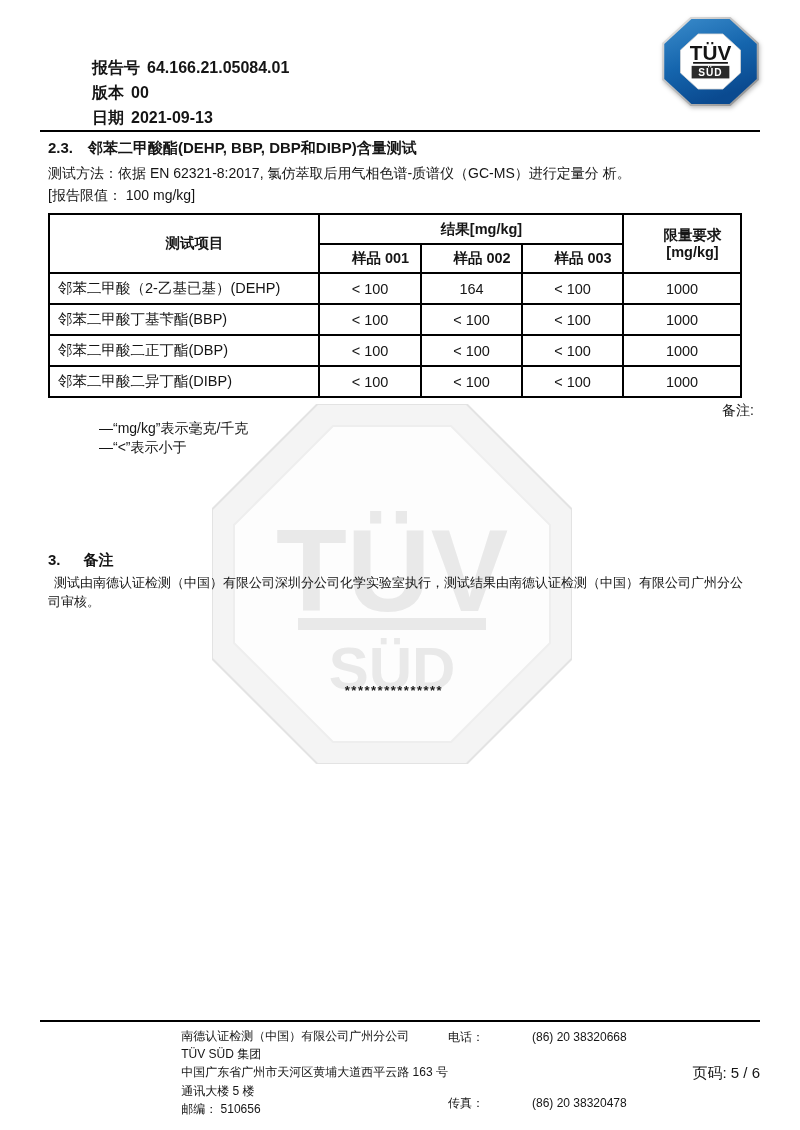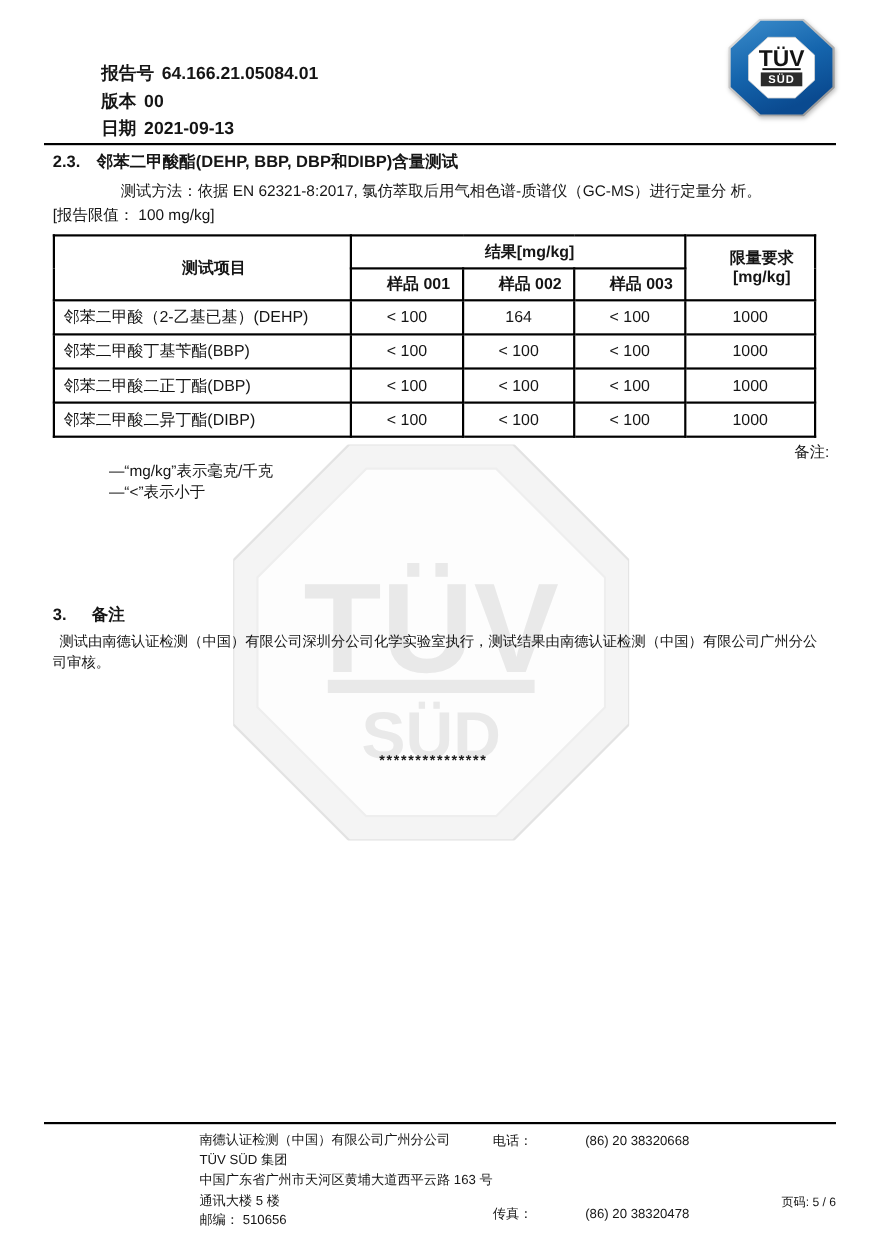--- a/index.html
+++ b/index.html
@@ -12,21 +12,21 @@
   
   .header-block{position:absolute;left:48px;top:55px;z-index:2;font-weight:bold;font-size:16px;line-height:25px;white-space:nowrap;margin-left:44px;}
   .header-line span{display:inline;}
   .header-line .hv{margin-left:7px;}
   .logo{position:absolute;left:662px;top:17px;z-index:2;filter:drop-shadow(1px 2px 2px rgba(0,0,0,0.25));}
   .rule-top{position:absolute;left:40px;top:130px;width:720px;height:2px;background:#000;z-index:2;}
   
   .content{position:absolute;left:48px;top:138px;width:706px;z-index:1;}
   .sec-title{font-size:15px;font-weight:bold;line-height:20px;margin:0;}
   .sec-num{margin-right:15px;}
-  .method{font-size:14px;line-height:20px;margin-top:5px;text-align:center;}
+  .method{font-size:14px;line-height:20px;margin-top:5px;}
   .limit{font-size:14px;line-height:20px;margin-top:2px;}
   
   table.results{border-collapse:collapse;margin-top:8px;table-layout:fixed;width:692px;}
   table.results th,table.results td{border:2px solid #000;font-size:14.5px;padding:0;text-align:center;vertical-align:middle;overflow:hidden;}
   table.results thead th{font-weight:bold;padding-left:21px;}
   table.results thead tr.h1{height:30px;}
   table.results thead tr.h2{height:29px;}
   table.results tbody tr{height:31px;}
   table.results td.item-cell{text-align:left;padding-left:8px;}
   .limit-head div{line-height:17px;}
@@ -40,21 +40,21 @@
   .sec3 .sec-num{margin-right:23px;}
   .sec3-body{font-size:13px;line-height:19px;margin-top:3px;text-indent:6px;}
   
   .separator{margin-top:72px;width:692px;text-align:center;font-size:13px;font-weight:bold;letter-spacing:1.5px;color:#1a1a1a;}
   
   .footer{position:absolute;left:40px;top:1020px;width:720px;border-top:2px solid #000;z-index:2;}
   .footer-inner{display:flex;justify-content:center;padding-top:5px;}
   .footer-left{font-size:12px;line-height:18.2px;padding-left:8px;}
   .footer-right{font-size:12px;line-height:18.2px;display:grid;grid-template-columns:auto auto;column-gap:14px;align-content:start;padding-top:1px;gap:48px;}
   .footer-right .fv{text-align:left;}
-  .page-number{position:absolute;right:40px;top:1064px;font-size:11px;z-index:2;margin-top:21px;}
+  .page-number{position:absolute;right:40px;top:1064px;font-size:15px;z-index:2;}
 </style>
 </head>
 <body>
 
 <div class="page">
 
   <svg class="watermark" width="360" height="360" viewBox="0 0 360 360" aria-hidden="true">
     <polygon points="105.5,0 254.5,0 360,105.5 360,254.5 254.5,360 105.5,360 0,254.5 0,105.5" fill="#f4f4f4" stroke="#e3e3e3" stroke-width="2"></polygon>
     <polygon points="121,22 239,22 338,121 338,239 239,338 121,338 22,239 22,121" fill="#fdfdfd" stroke="#eeeeee" stroke-width="2"></polygon>
     <text x="180" y="207" text-anchor="middle" font-size="116" font-weight="bold" font-family="Liberation Sans, sans-serif" fill="#e9e9e9">TÜV</text>

